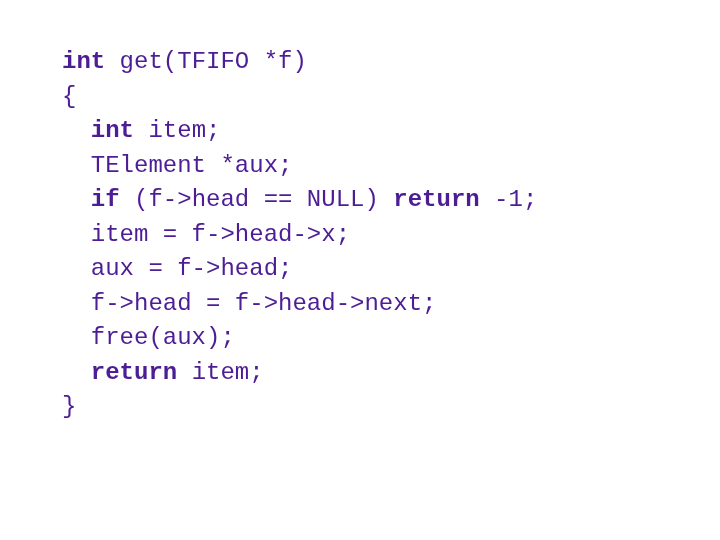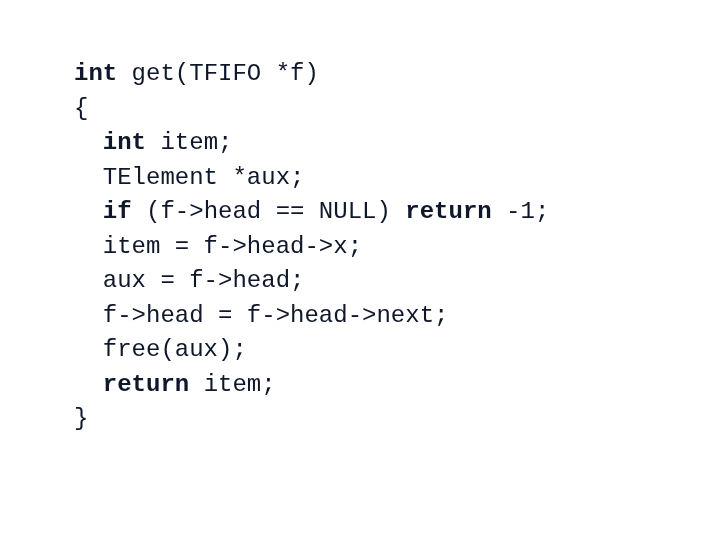--- a/index.html
+++ b/index.html
@@ -10,25 +10,25 @@
     body {
       width: 720px;
       height: 540px;
       position: relative;
       overflow: hidden;
     }
     .code-block {
       position: absolute;
       left: 62px;
       top: 45px;
-      margin: 12px;
+      margin: 0;
       font-family: "Liberation Mono", "DejaVu Sans Mono", monospace;
       font-size: 24px;
       line-height: 34.5px;
-      color: #0f172a;
+      color: #4c1d95;
       white-space: pre;
     }
     .code-line {
       display: block;
       height: 34.5px;
     }
     .kw {
       font-weight: bold;
     }
   </style>

